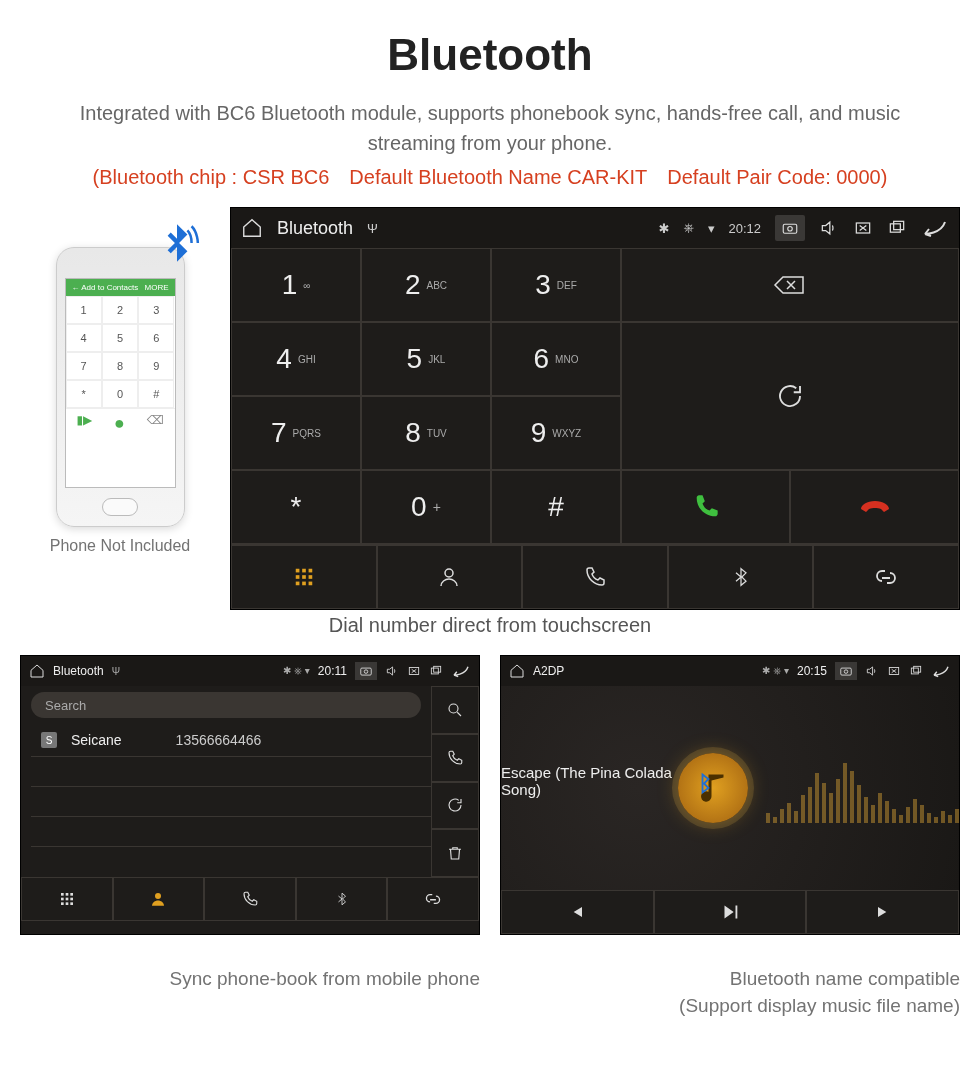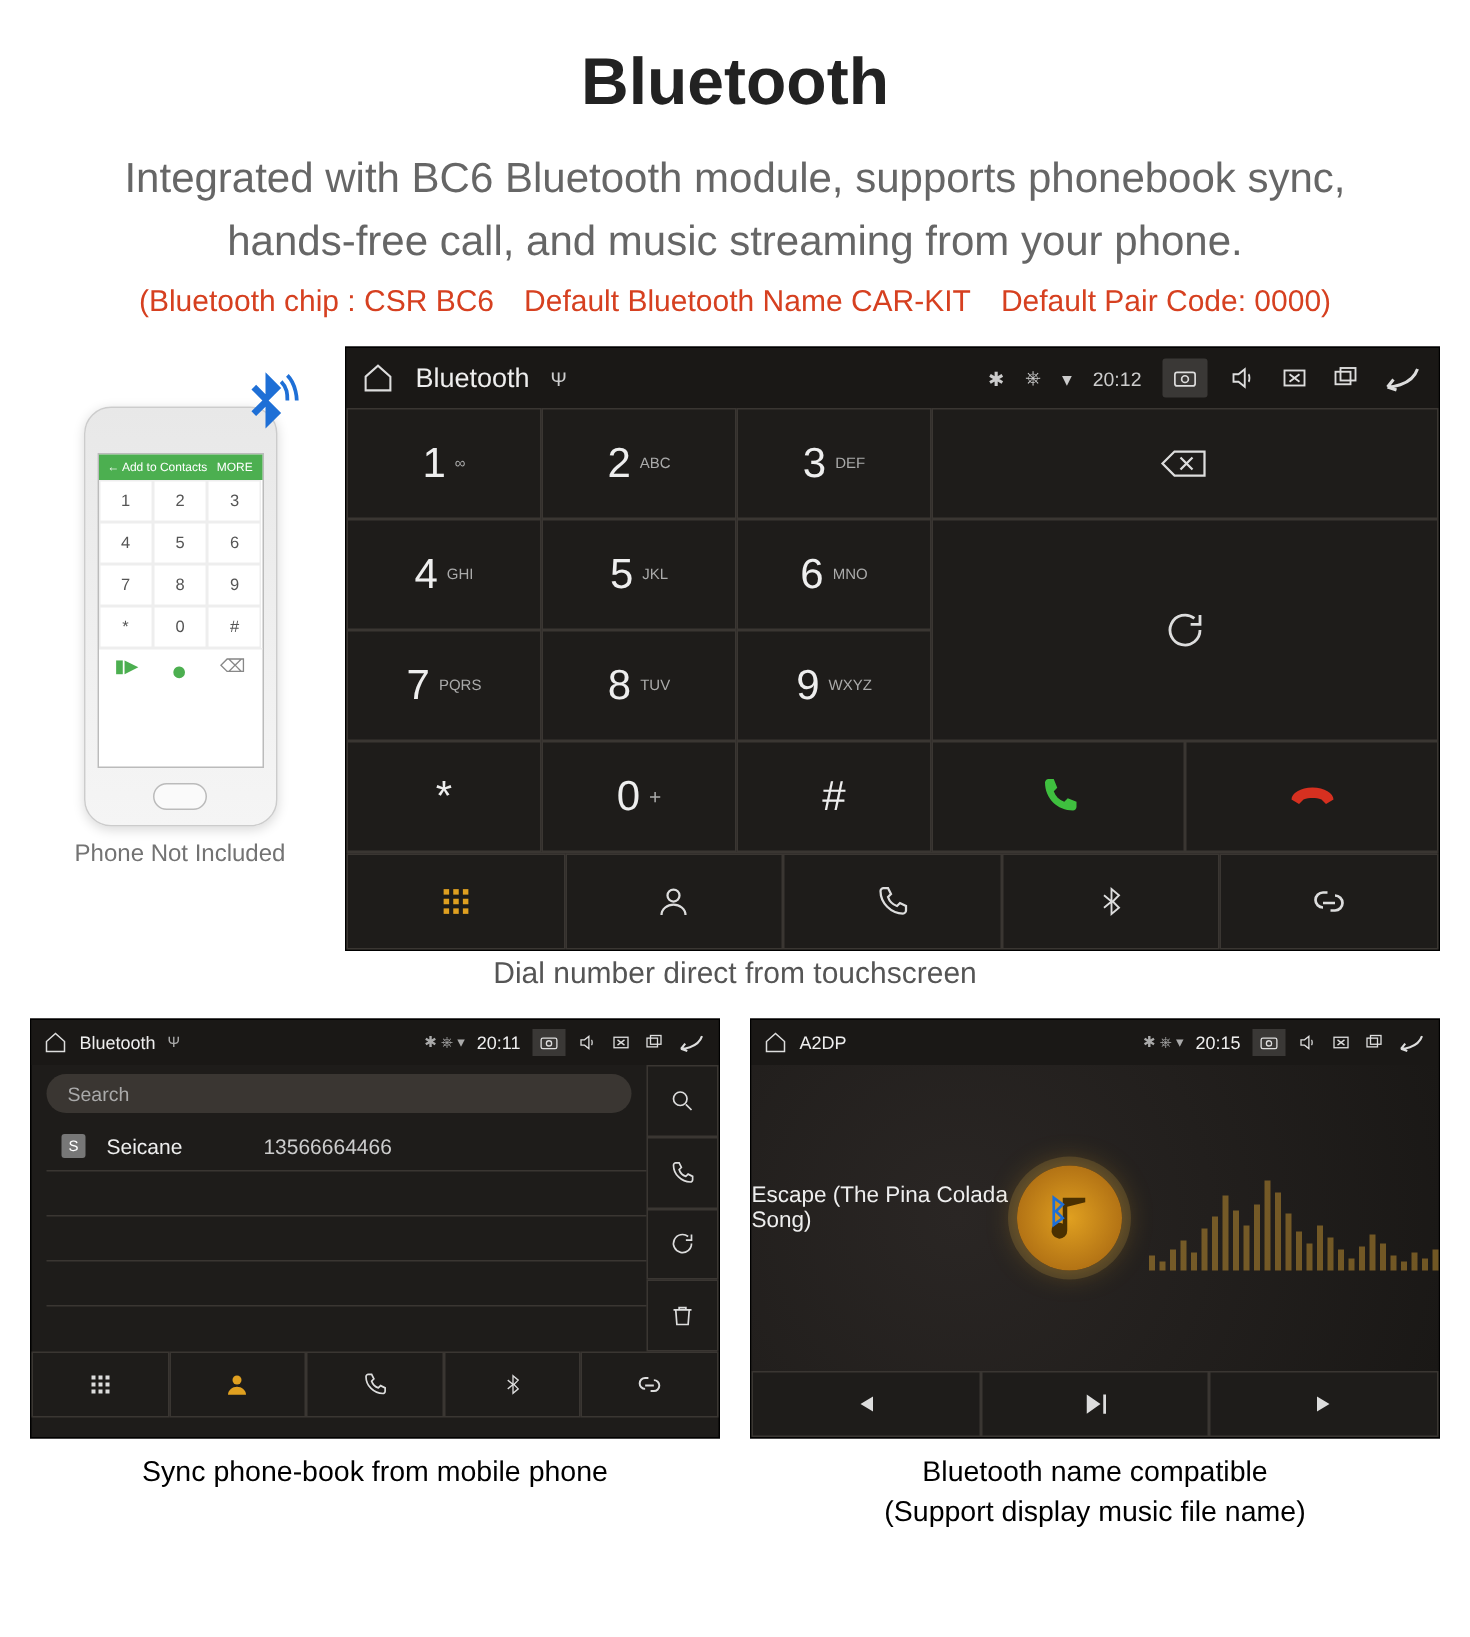--- a/index.html
+++ b/index.html
@@ -11,21 +11,21 @@
 }
 .page-title {
   text-align: center;
   font-size: 44px;
   font-weight: 600;
   padding: 30px 0 18px;
   color: #222;
 }
 .subtitle {
   text-align: center;
-  font-size: 28px;
+  font-size: 20px;
   color: #666;
   padding: 0 60px 8px;
   line-height: 1.5;
 }
 .specs {
   text-align: center;
   font-size: 20px;
   color: #d64020;
   padding-bottom: 18px;
 }
@@ -157,21 +157,21 @@
   display:flex; align-items:center; justify-content:center;
   font-size:30px; color:#3a2a00;
   box-shadow: 0 0 0 6px rgba(255,200,80,.15), 0 0 20px rgba(224,160,32,.4);
 }
 .viz { display:flex; align-items:flex-end; gap:3px; height:70px; }
 .viz span { width:4px; background:rgba(200,150,50,.5); display:block; }
 .music-controls { display:grid; grid-template-columns:repeat(3,1fr); height:44px; }
 .music-controls .key { border:1px solid #3a3632; font-size:20px; }
 
 .caption-row { display:flex; gap:20px; padding:0 20px; }
-.caption-row .cap { flex:1; text-align:center; font-size:19px; color:#000000; line-height:1.4; padding-top:10px;}
+.caption-row .cap { flex:1; text-align:right; font-size:19px; color:#737373; line-height:1.4; padding-top:10px;margin-top:21px;}
 svg { display:block; }
 </style>
 </head>
 <body>
 
 <h1 class="page-title">Bluetooth</h1>
 <div class="subtitle">Integrated with BC6 Bluetooth module, supports phonebook sync, hands-free call, and music streaming from your phone.</div>
 <div class="specs">(Bluetooth chip : CSR BC6 Default Bluetooth Name CAR-KIT Default Pair Code: 0000)</div>
 
 <div class="main-row">

